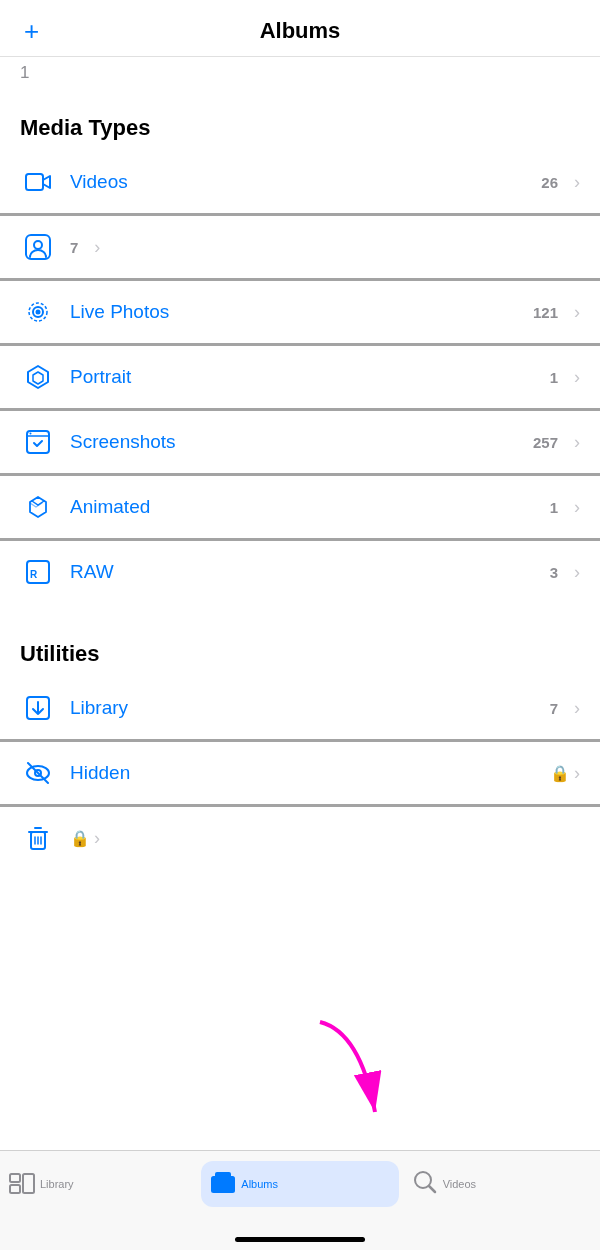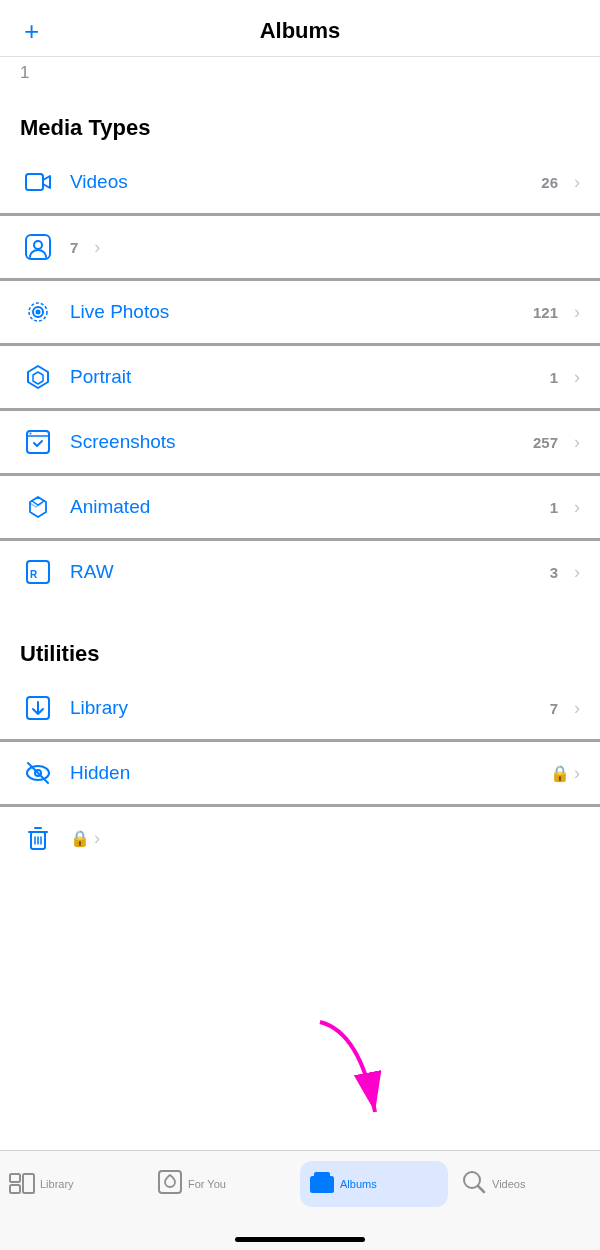--- a/index.html
+++ b/index.html
@@ -342,29 +342,20 @@
     <div class="tab-icon">
       <svg viewBox="0 0 28 28" fill="none" xmlns="http://www.w3.org/2000/svg">
         <rect x="2" y="6" width="10" height="8" rx="1.5" stroke="#8e8e93" stroke-width="2"></rect>
         <rect x="2" y="17" width="10" height="8" rx="1.5" stroke="#8e8e93" stroke-width="2"></rect>
         <rect x="15" y="6" width="11" height="19" rx="1.5" stroke="#8e8e93" stroke-width="2"></rect>
       </svg>
     </div>
     <span class="tab-label">Library</span>
   </div>
 
-  <div class="tab-item">
-    <div class="tab-icon">
-      <svg viewBox="0 0 28 28" fill="none" xmlns="http://www.w3.org/2000/svg">
-        <rect x="3" y="3" width="22" height="22" rx="3" stroke="#8e8e93" stroke-width="2"></rect>
-        <path d="M9 14c0-3 5-7 5-7s5 4 5 7a5 5 0 01-10 0z" stroke="#8e8e93" stroke-width="1.8" stroke-linejoin="round"></path>
-      </svg>
-    </div>
-    <span class="tab-label">For You</span>
-  </div>
 
   <div class="tab-item active">
     <div class="tab-icon">
       <svg viewBox="0 0 28 28" fill="none" xmlns="http://www.w3.org/2000/svg">
         <rect x="2" y="8" width="24" height="17" rx="2.5" fill="#007AFF"></rect>
         <rect x="6" y="4" width="16" height="6" rx="2" fill="#007AFF"></rect>
       </svg>
     </div>
     <span class="tab-label" style="color:#007AFF;">Albums</span>
   </div>

